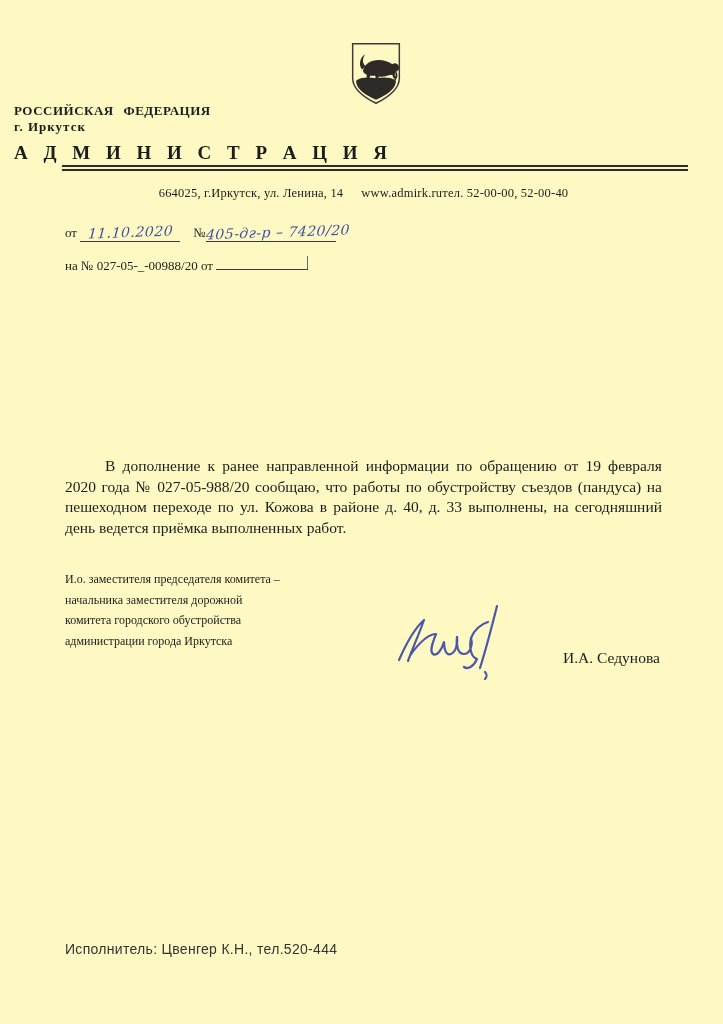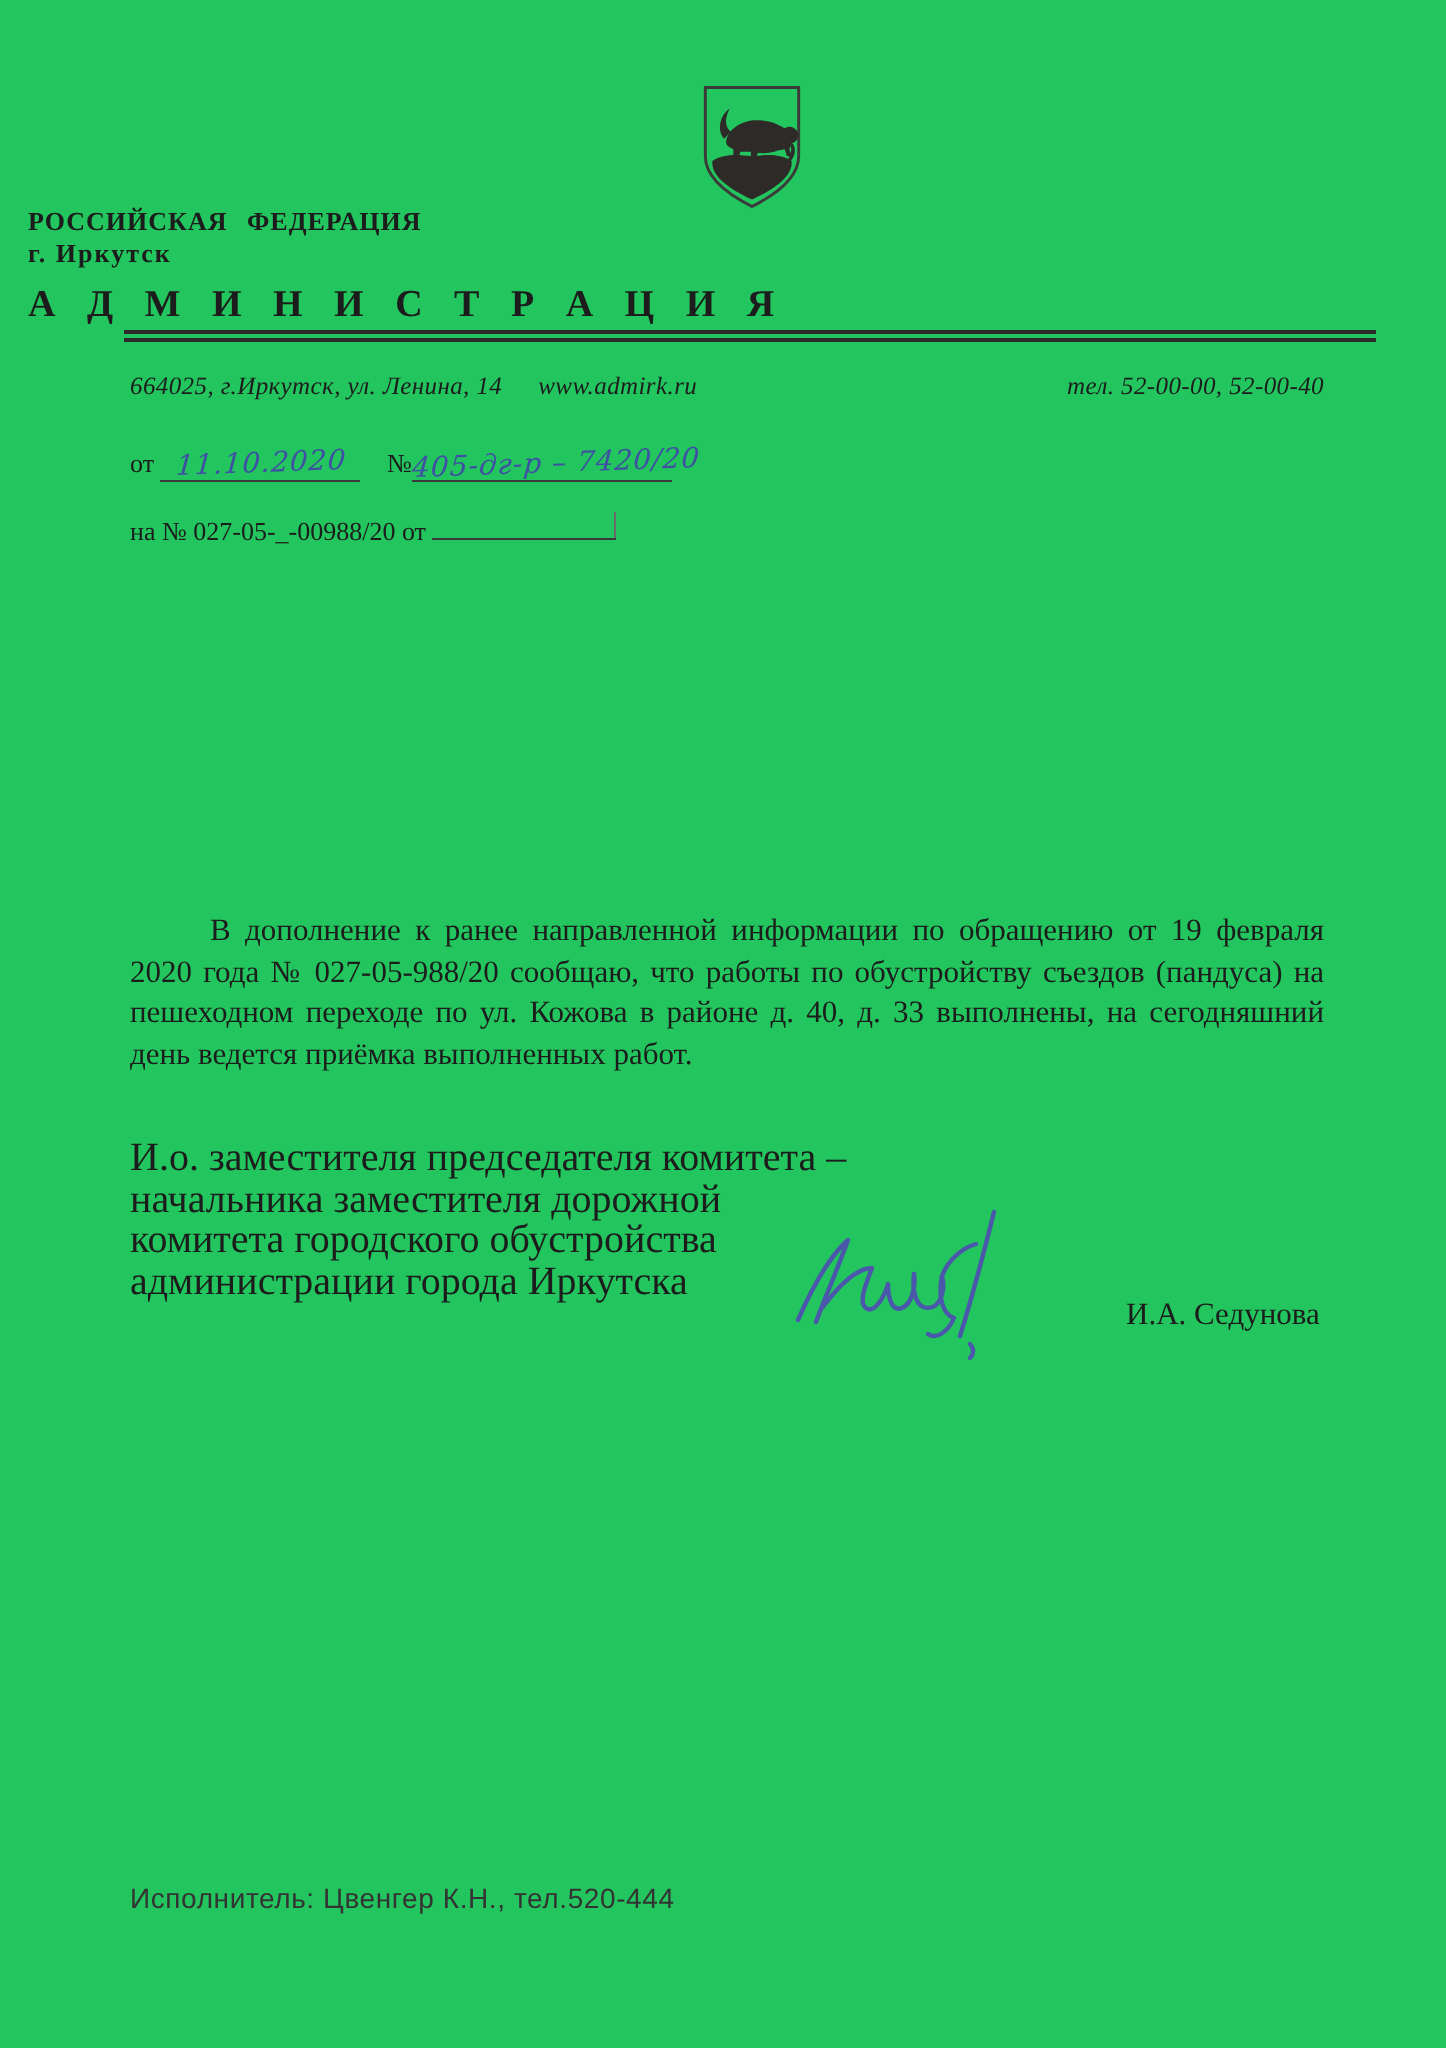--- a/index.html
+++ b/index.html
@@ -1,21 +1,21 @@
 <!DOCTYPE html>
 <html lang="ru"><head>
 <meta charset="utf-8">
 <style>
   html, body { margin: 0; padding: 0; background: #ffffff; }
   .page {
     position: relative;
     width: 723px;
     height: 1024px;
     margin: 0 auto;
-    background: #22c55e;
+    background: #fef9c3;
     font-family: "Liberation Serif", serif;
     color: #1c1c1c;
     overflow: hidden;
   }
   .coa { position: absolute; left: 344px; top: 42px; width: 64px; height: 63px; }
   .country {
     position: absolute; left: 0; top: 103px; width: 723px;
     font-weight: bold; font-size: 13px; letter-spacing: 0.5px; word-spacing: 6px;
     transform: translateX(14px);
   }
@@ -30,22 +30,22 @@
     transform: translateX(14px);
   }
   .rule {
     position: absolute; left: 62px; top: 165px; width: 626px; height: 2px;
     border-top: 2px solid #2b2b2b; border-bottom: 2px solid #2b2b2b;
   }
 
   
   .addr-row {
     position: absolute; left: 65px; top: 186px; width: 597px;
-    display: flex; justify-content: space-between;
-    font-size: 12.5px; letter-spacing: 0.2px; font-style: italic;
+    display: flex; justify-content: center;
+    font-size: 12.5px; letter-spacing: 0.2px;
   }
   .website { margin-left: 18px; }
 
   
   .ref-row { position: absolute; left: 65px; top: 224px; font-size: 13px; white-space: nowrap; }
   .uline { display: inline-block; border-bottom: 1px solid #3a3a3a; text-align: center; vertical-align: baseline; }
   .u-date { width: 100px; }
   .u-num  { width: 130px; }
   .num-label { margin-left: 10px; }
   .hand {
@@ -69,21 +69,21 @@
   .salutation { position: absolute; left: 65px; top: 391px; width: 597px; height: 20px; font-size: 15.5px; }
   .salutation .word  { position: absolute; left: 192px; }
   .salutation .punct { position: absolute; left: 452px; }
   .body-par {
     position: absolute; left: 65px; top: 428px; width: 597px;
     font-size: 15.5px; line-height: 20.5px;
     text-align: justify; text-indent: 40px; margin-top: 28px;
   }
 
   
-  .sig-block { position: absolute; left: 65px; top: 569px; width: 380px; font-size: 20px; line-height: 20.5px; }
+  .sig-block { position: absolute; left: 65px; top: 569px; width: 380px; font-size: 12px; line-height: 20.5px; }
   .sig-scribble { position: absolute; left: 393px; top: 596px; width: 110px; height: 84px; }
   .sig-name { position: absolute; left: 563px; top: 649px; font-size: 15.5px; }
 
   
   .executor {
     position: absolute; left: 65px; top: 941px;
     font-family: Liberation Sans, sans-serif;
     font-size: 14px; color: #333333; letter-spacing: 0.3px;
   }
 </style>

